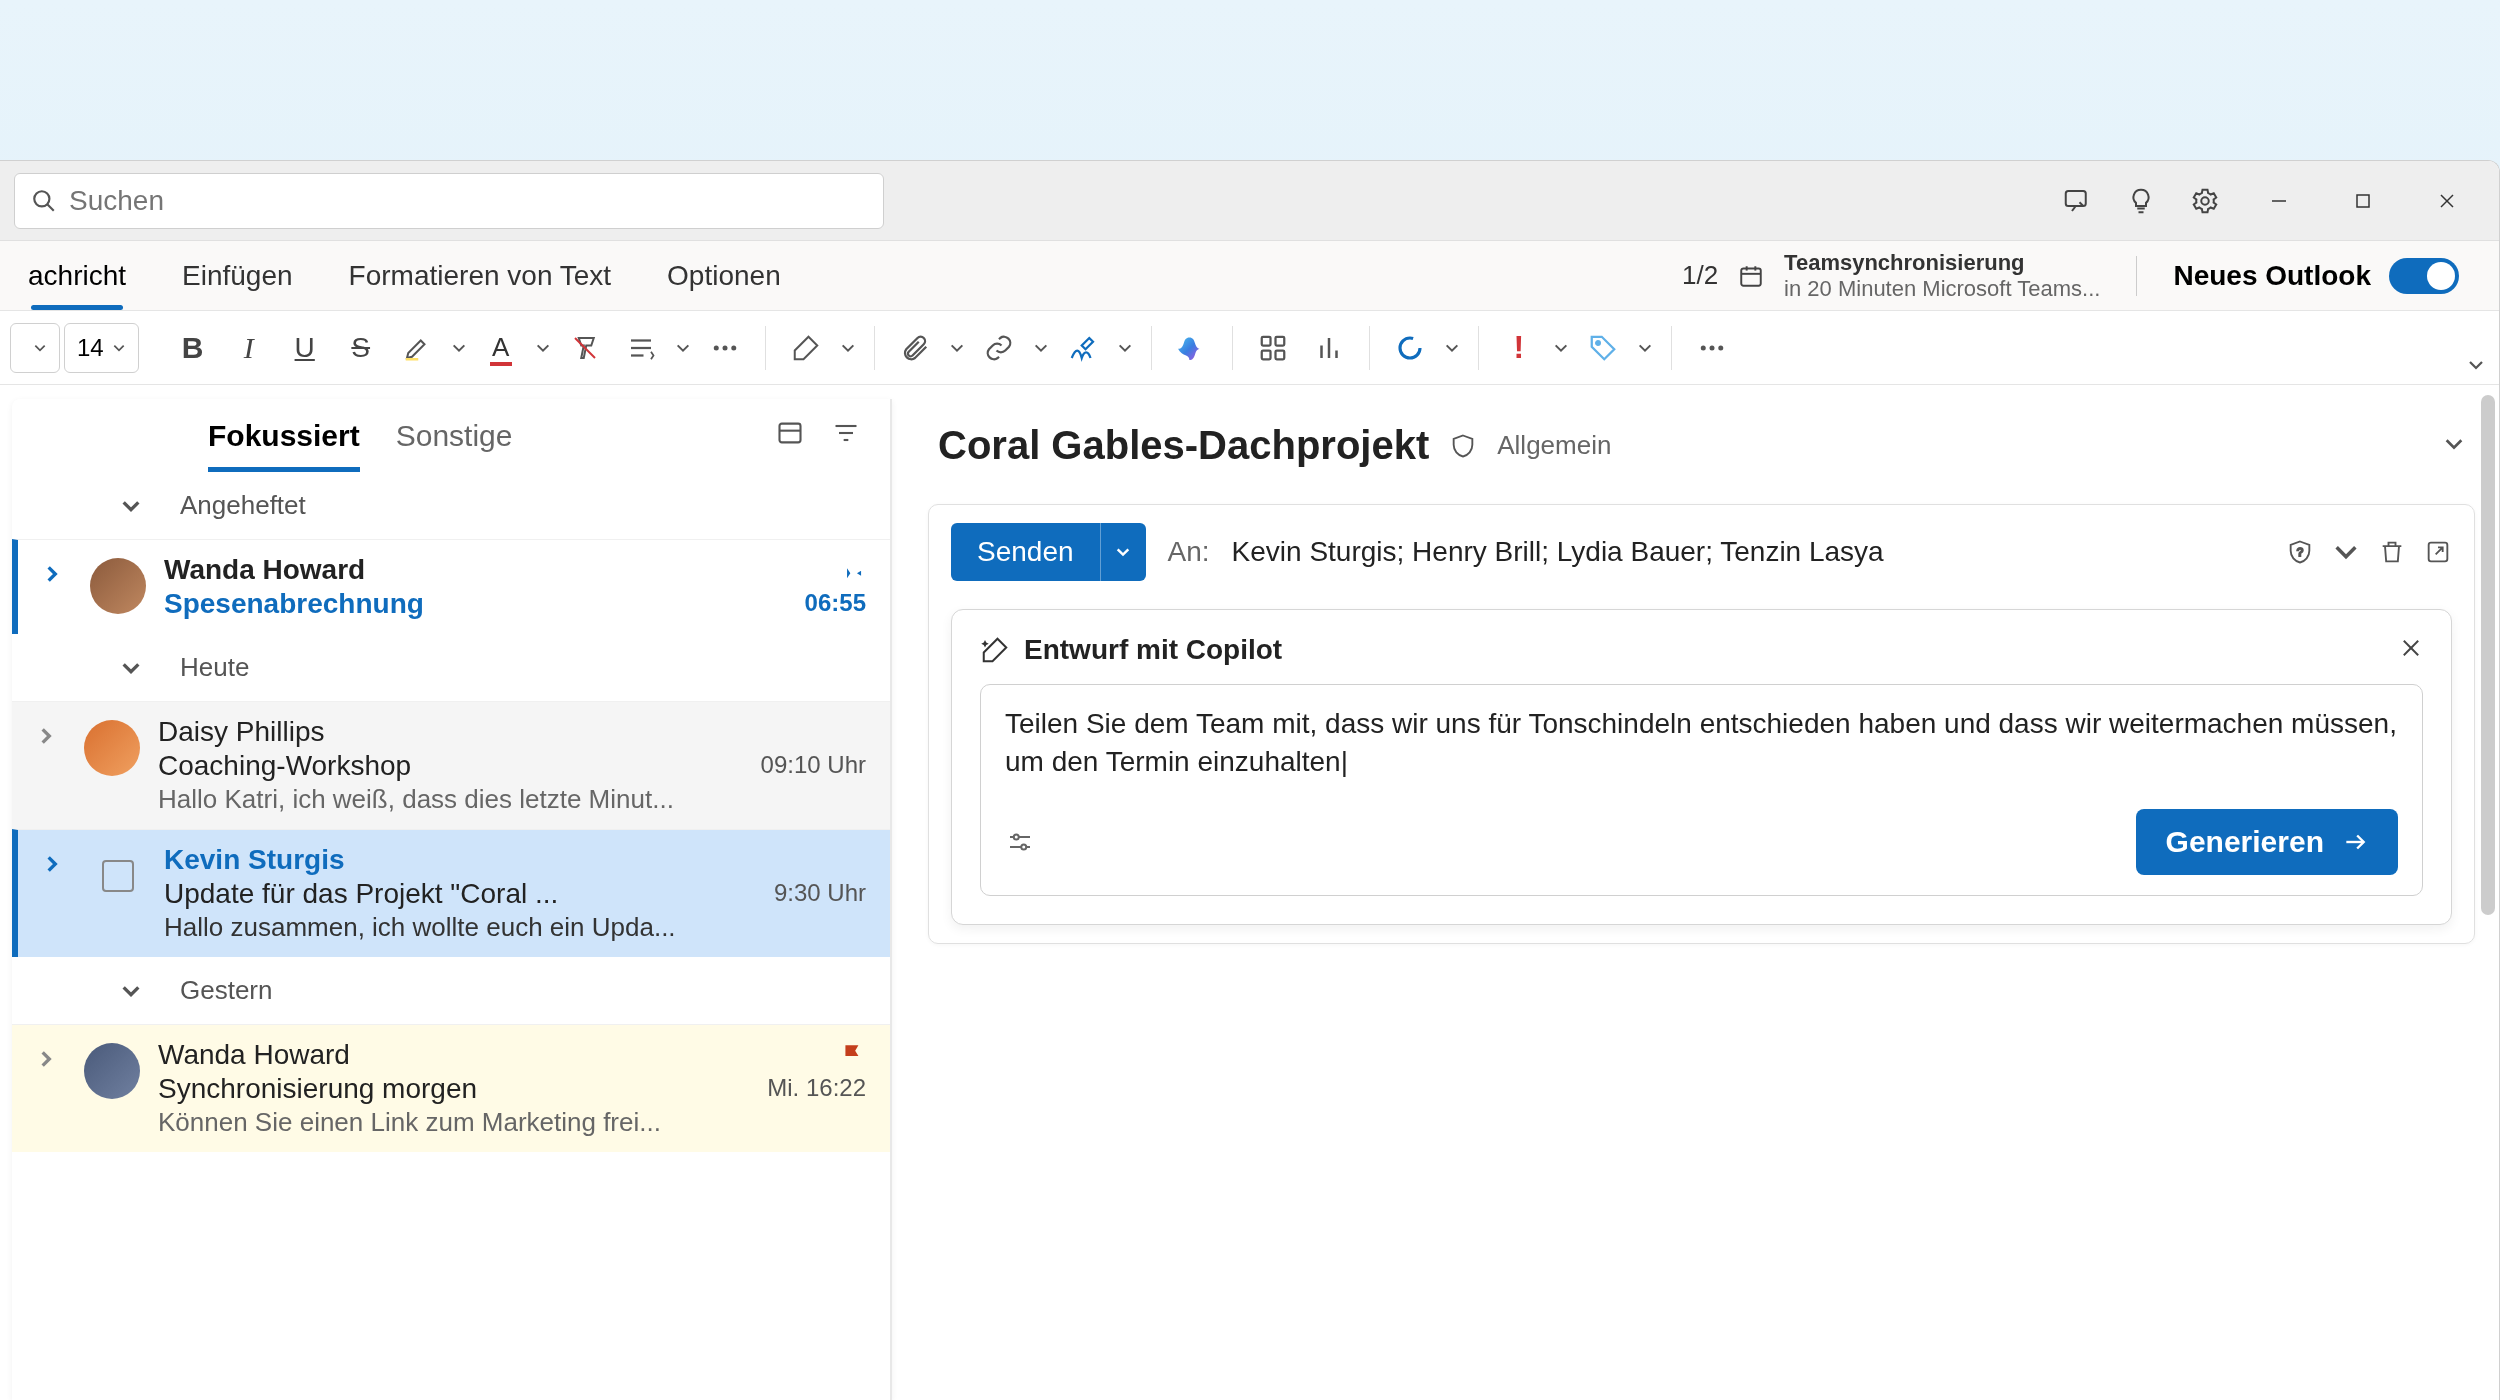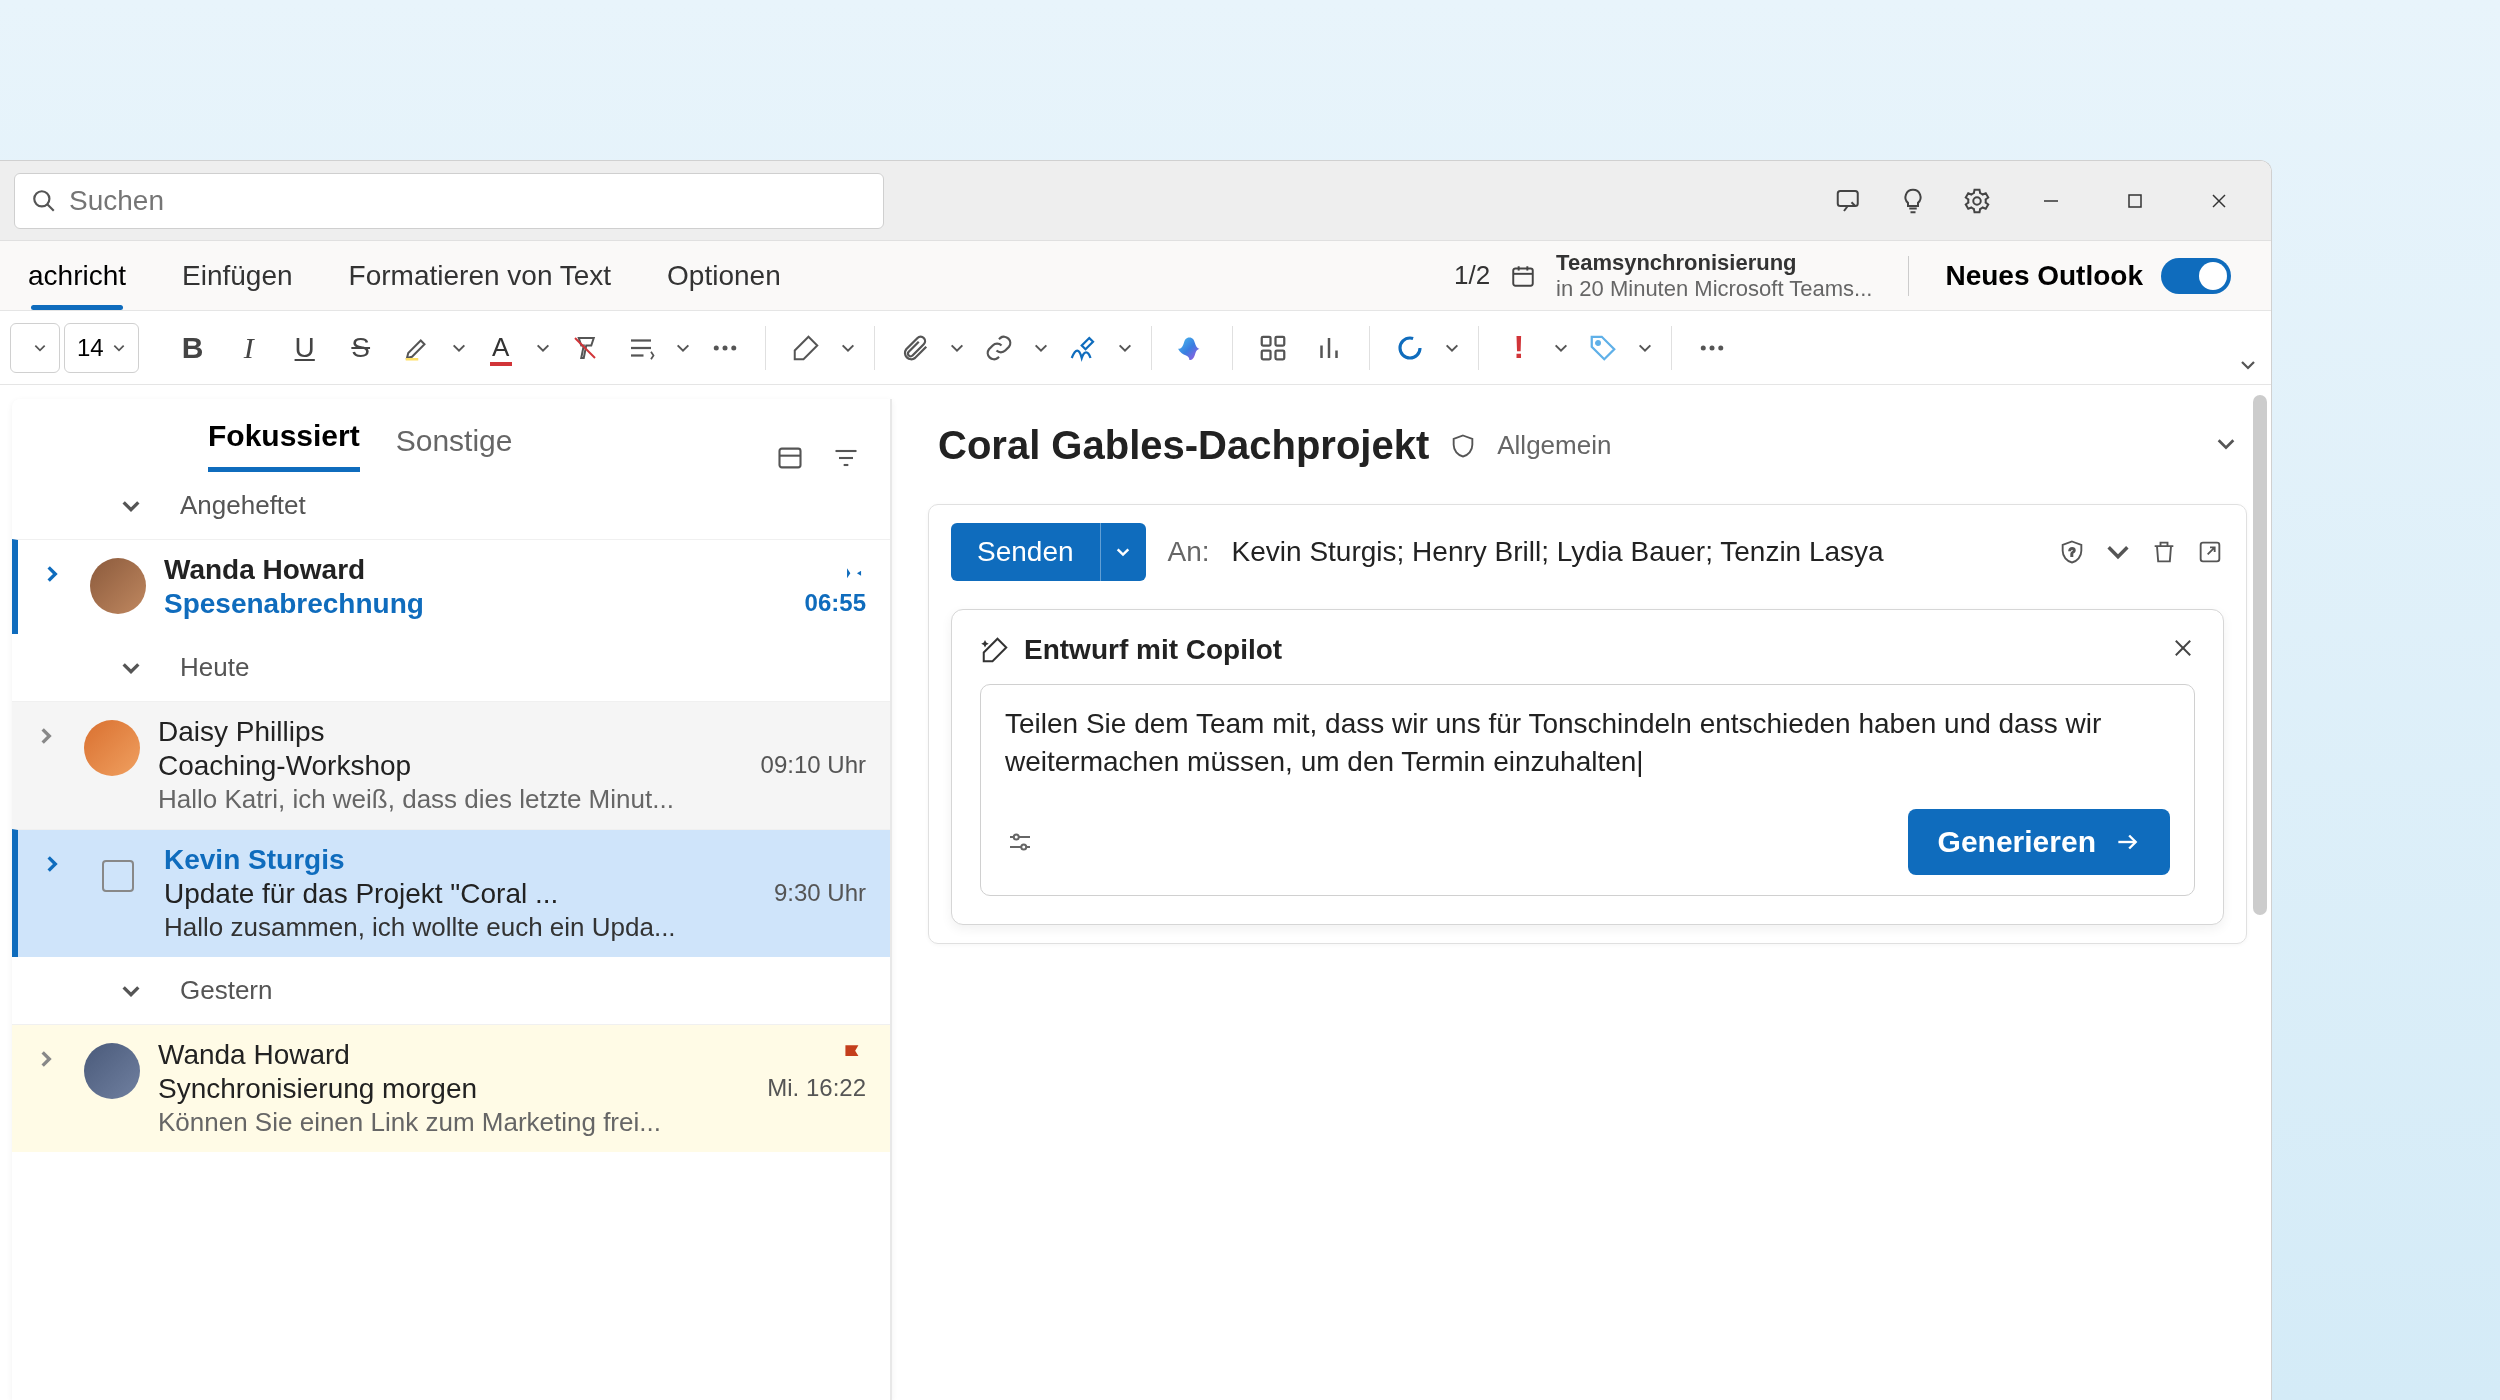--- a/index.html
+++ b/index.html
@@ -1,17 +1,17 @@
 <!DOCTYPE html>
 <html><head>
 <meta charset="utf-8">
 <style>
   * { box-sizing: border-box; margin: 0; padding: 0; font-family: 'Segoe UI', Tahoma, sans-serif; }
   body { background: linear-gradient(180deg, #e8f4fb 0%, #d4ebf7 100%); width: 2500px; height: 1400px; overflow: hidden; }
-  .app-window { position: absolute; left: 0; top: 160px; width: 2272px; height: 1240px; background: #fff; border: 1px solid #d0d0d0; border-left: none; border-bottom: none; border-radius: 0 12px 0 0; overflow: hidden; display: flex; flex-direction: column; }
+  .app-window { position: absolute; left: 0; top: 160px; width: 2500px; height: 1240px; background: #fff; border: 1px solid #d0d0d0; border-left: none; border-bottom: none; border-radius: 0 12px 0 0; overflow: hidden; display: flex; flex-direction: column; }
   
   
   .title-bar { height: 80px; background: #eeeeee; display: flex; align-items: center; padding: 0 14px; gap: 8px; border-bottom: 1px solid #e0e0e0; }
   .search-box { flex: 0 0 870px; height: 56px; background: #fff; border: 1px solid #cfcfcf; border-radius: 6px; display: flex; align-items: center; padding: 0 16px; gap: 12px; }
   .search-box input { border: none; outline: none; font-size: 28px; flex: 1; background: transparent; }
   .title-spacer { flex: 1; }
   .title-icon { width: 56px; height: 56px; display: flex; align-items: center; justify-content: center; color: #444; }
   .title-icon svg { width: 30px; height: 30px; }
   .win-btn { width: 76px; height: 56px; display: flex; align-items: center; justify-content: center; color: #333; }
   .win-btn svg { width: 20px; height: 20px; }
@@ -39,21 +39,21 @@
   .small-caret { width: 24px; height: 52px; display: flex; align-items: center; justify-content: center; color: #666; }
   .small-caret svg { width: 16px; height: 16px; }
   .ribbon-expand { position: absolute; right: 14px; bottom: 6px; color: #666; }
   .copilot-icon { width: 40px; height: 40px; }
 
   
   .body-area { flex: 1; display: flex; overflow: hidden; }
   
   
   .msg-list { width: 880px; background: #fff; border-right: 2px solid #e8e8e8; display: flex; flex-direction: column; margin-left: 12px; margin-top: 14px; border-radius: 8px 0 0 0; box-shadow: 0 2px 6px rgba(0,0,0,0.06); }
-  .list-header { display: flex; align-items: flex-end; padding: 20px 30px 0 30px; gap: 36px; }
+  .list-header { display: flex; align-items: flex-start; padding: 20px 30px 0 30px; gap: 36px; }
   .tab { font-size: 30px; color: #666; padding-bottom: 14px; }
   .tab.active { color: #000; font-weight: 600; border-bottom: 5px solid #0f6cbd; }
   .list-header-icons { margin-left: auto; display: flex; gap: 28px; color: #555; }
   .list-header-icons svg { width: 28px; height: 28px; }
   
   .group-header { display: flex; align-items: center; padding: 18px 30px 18px 100px; font-size: 26px; color: #555; gap: 20px; position: relative; }
   .group-header svg.caret { position: absolute; left: 108px; width: 22px; height: 22px; }
   .group-header { padding-left: 168px; }
   
   .msg-item { display: flex; padding: 14px 24px 14px 24px; gap: 18px; align-items: flex-start; border-top: 1px solid #f0f0f0; position: relative; }

